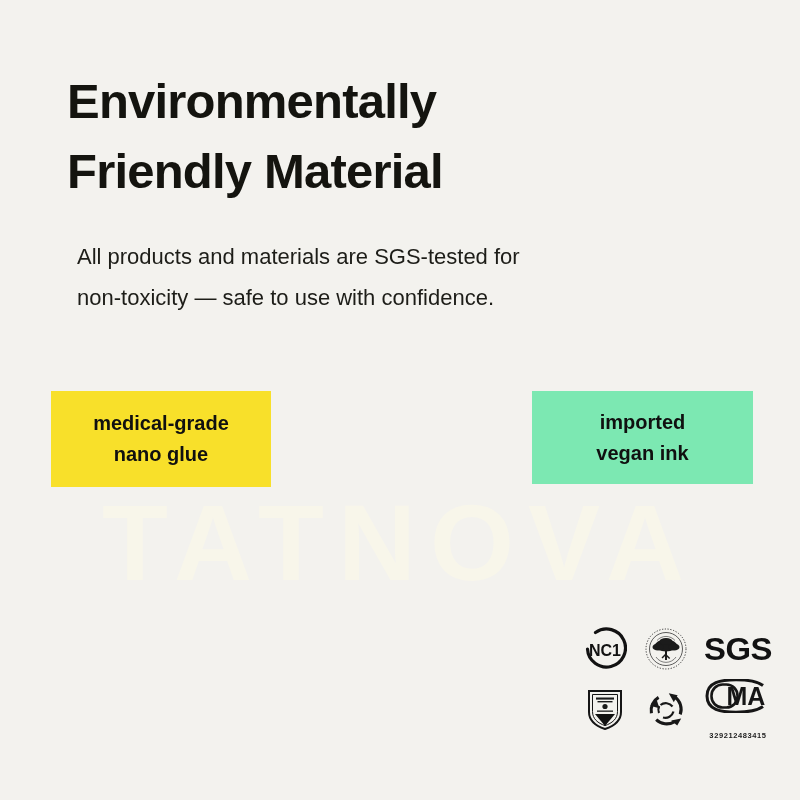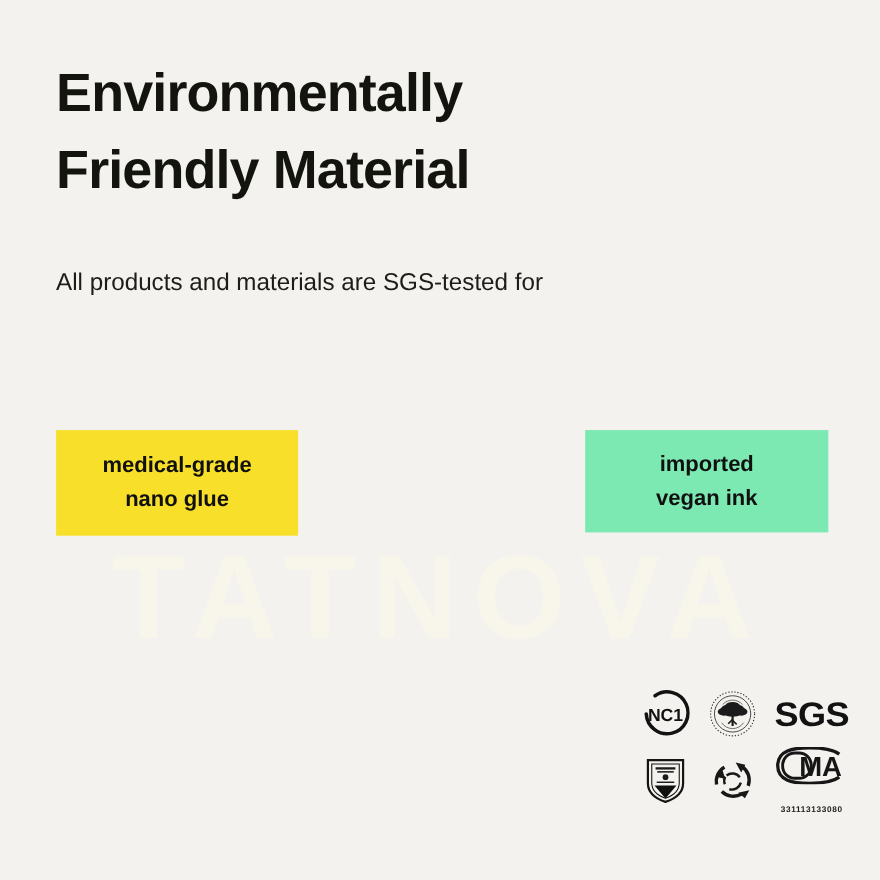--- a/index.html
+++ b/index.html
@@ -38,21 +38,21 @@
     white-space: nowrap;
     z-index: 0;
   }
 
   
   .headline {
     position: absolute;
     left: 51px;
     top: 50px;
     width: 620px;
-    margin: 0;
+    margin: 16px;
     font-family: "Liberation Sans", sans-serif;
     font-weight: 700;
     font-size: 49px;
     line-height: 70px;
     letter-spacing: -0.8px;
     color: #14140f;
     z-index: 2;
   }
   .headline .line {
     display: block;
@@ -67,20 +67,21 @@
     margin: 0;
     font-family: "Liberation Sans", sans-serif;
     font-weight: 400;
     font-size: 22px;
     line-height: 41px;
     color: #1d1d18;
     z-index: 2;
   }
   .subcopy .line {
     display: block;
+    margin-left: 26px;
   }
 
   
   .chip-row {
     position: absolute;
     left: 51px;
     top: 391px;
     width: 702px;
     height: 96px;
     display: flex;
@@ -200,20 +201,21 @@
 
   <div class="watermark" style="color: rgb(248, 246, 234);">TATNOVA</div>
 
   <h1 class="headline" style="color: rgb(20, 20, 15);">
     <span class="line">Environmentally</span>
     <span class="line">Friendly Material</span>
   </h1>
 
   <p class="subcopy" style="color: rgb(29, 29, 24);">
     <span class="line">All products and materials are SGS-tested for</span>
+    <span class="line">non-toxicity — safe to use with confidence.</span>
   </p>
 
   <div class="chip-row">
 
 
     <div class="chip chip-3" style="background: rgb(248, 224, 42); color: rgb(16, 16, 16);">
       <span class="chip-line">medical-grade</span>
       <span class="chip-line">nano glue</span>
     </div>
 
@@ -308,21 +310,21 @@
 
       <div class="cert-cell cell-c">
         <div class="cma">
           <div class="cma-mark">
             <svg viewBox="0 0 74 34" width="74" height="34" aria-hidden="true">
               <path d="M62 6.5 C55 1.5 44 0.8 35 0.8 C20 0.8 6 3 6 17 C6 31 20 33.2 35 33.2 C44 33.2 55 32.5 62 27.5" fill="none" stroke="#161616" stroke-width="3"></path>
               <rect x="10.5" y="5.5" width="26" height="23" rx="11" fill="none" stroke="#161616" stroke-width="2.6"></rect>
               <text x="45" y="26" text-anchor="middle" font-family="Liberation Sans, sans-serif" font-size="25" font-weight="700" fill="#161616">MA</text>
             </svg>
           </div>
-          <div class="cma-code">331113133080</div>
+          <div class="cma-code">329212483415</div>
         </div>
       </div>
 
     </div>
 
   </div>
 
 </div>
 
 </body></html>

